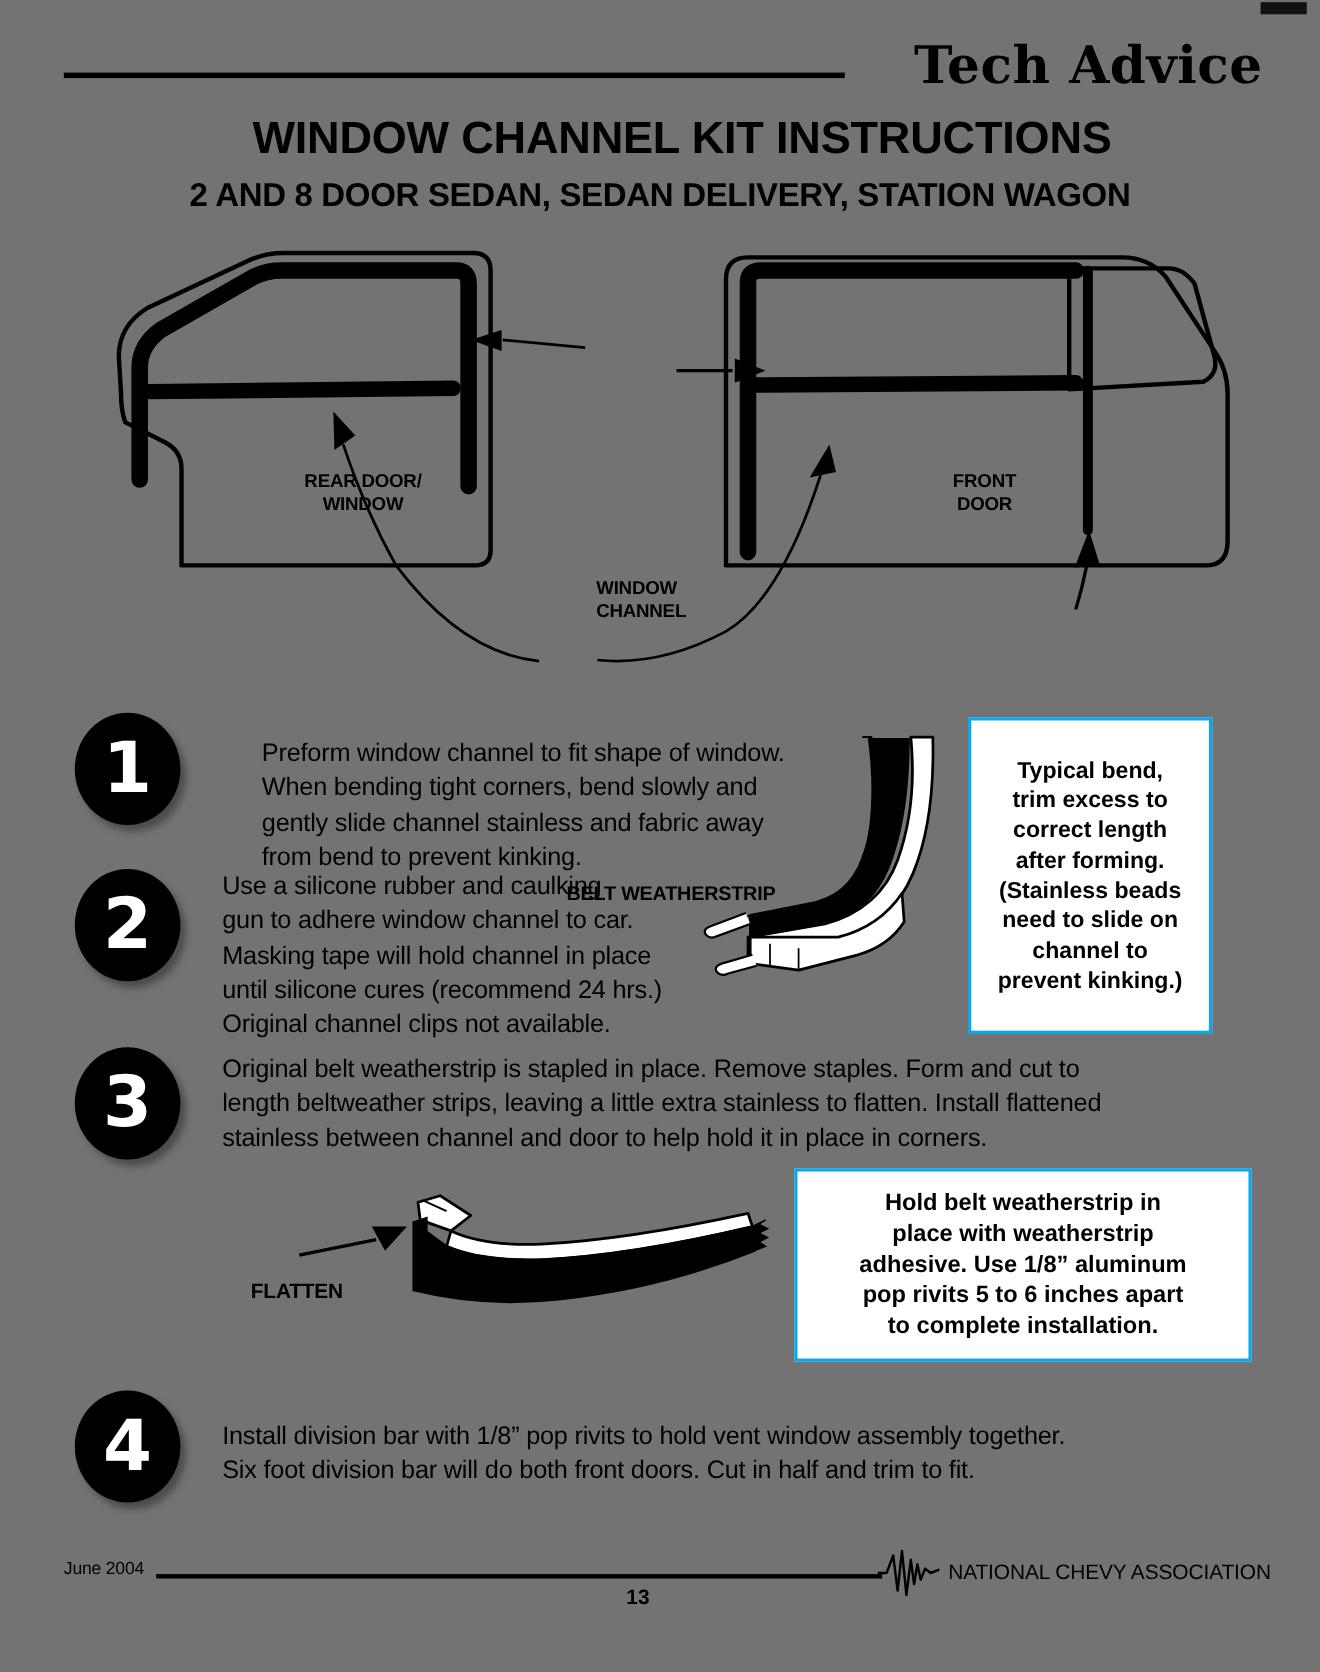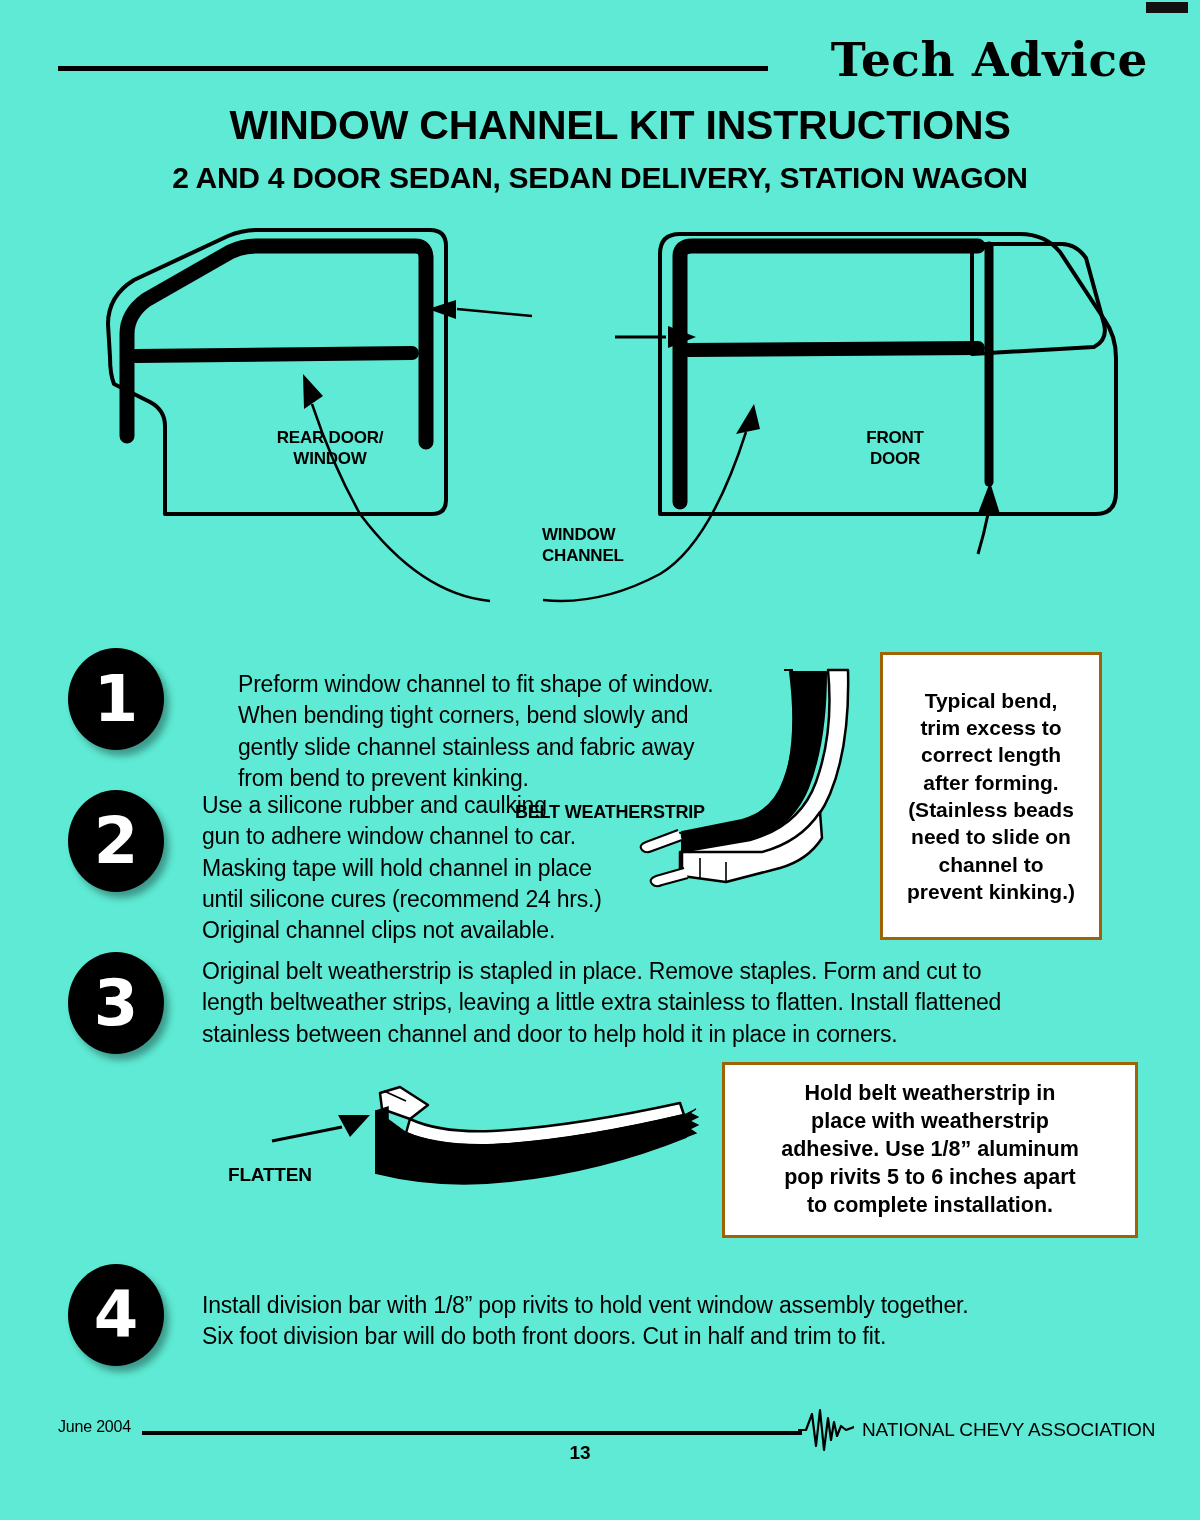--- a/index.html
+++ b/index.html
@@ -8,21 +8,21 @@
     background: #ffffff;
   }
   body {
     font-family: "Liberation Sans", sans-serif;
     color: #000000;
   }
   #page {
     position: relative;
     width: 1200px;
     height: 1520px;
-    background: #5eead4;
+    background: #737373;
     overflow: hidden;
   }
 
   
   .corner-mark {
     position: absolute;
     top: 2px;
     right: 12px;
     width: 42px;
     height: 11px;
@@ -128,21 +128,21 @@
     position: absolute;
     font-size: 23px;
     line-height: 1.36;
     letter-spacing: -0.2px;
     white-space: pre-line;
   }
 
   
   .callout {
     position: absolute;
-    border: 3px solid #a16207;
+    border: 3px solid #0ea5e9;
     background: #fff;
     box-sizing: border-box;
     display: flex;
     align-items: center;
     justify-content: center;
     text-align: center;
     font-weight: bold;
     line-height: 1.30;
     white-space: pre-line;
   }
@@ -221,21 +221,21 @@
 <div id="page">
 
   <div class="corner-mark"></div>
 
   <div class="masthead">
     <div class="masthead-rule"></div>
     <div class="masthead-title">Tech Advice</div>
   </div>
 
   <div class="doc-title">WINDOW CHANNEL KIT INSTRUCTIONS</div>
-  <div class="doc-subtitle">2 AND 4 DOOR SEDAN, SEDAN DELIVERY, STATION WAGON</div>
+  <div class="doc-subtitle">2 AND 8 DOOR SEDAN, SEDAN DELIVERY, STATION WAGON</div>
 
   <div class="diagram">
     <svg width="1080" height="420" viewBox="0 0 1080 420">
 
       <g>
         <path d="M 50 143 L 48 110 Q 48 82 74 66 L 168 22 Q 182 16 198 16
                  L 370 16 Q 386 16 386 32 L 386 286 Q 386 300 372 300
                  L 105 300 L 105 212 Q 105 196 90 188 L 54 170 Q 50 160 50 143 Z" fill="none" stroke="#000" stroke-width="4" stroke-linejoin="round"></path>
 
         <path d="M 67 222 L 67 120 Q 67 100 86 86 L 170 38 Q 182 32 196 32

